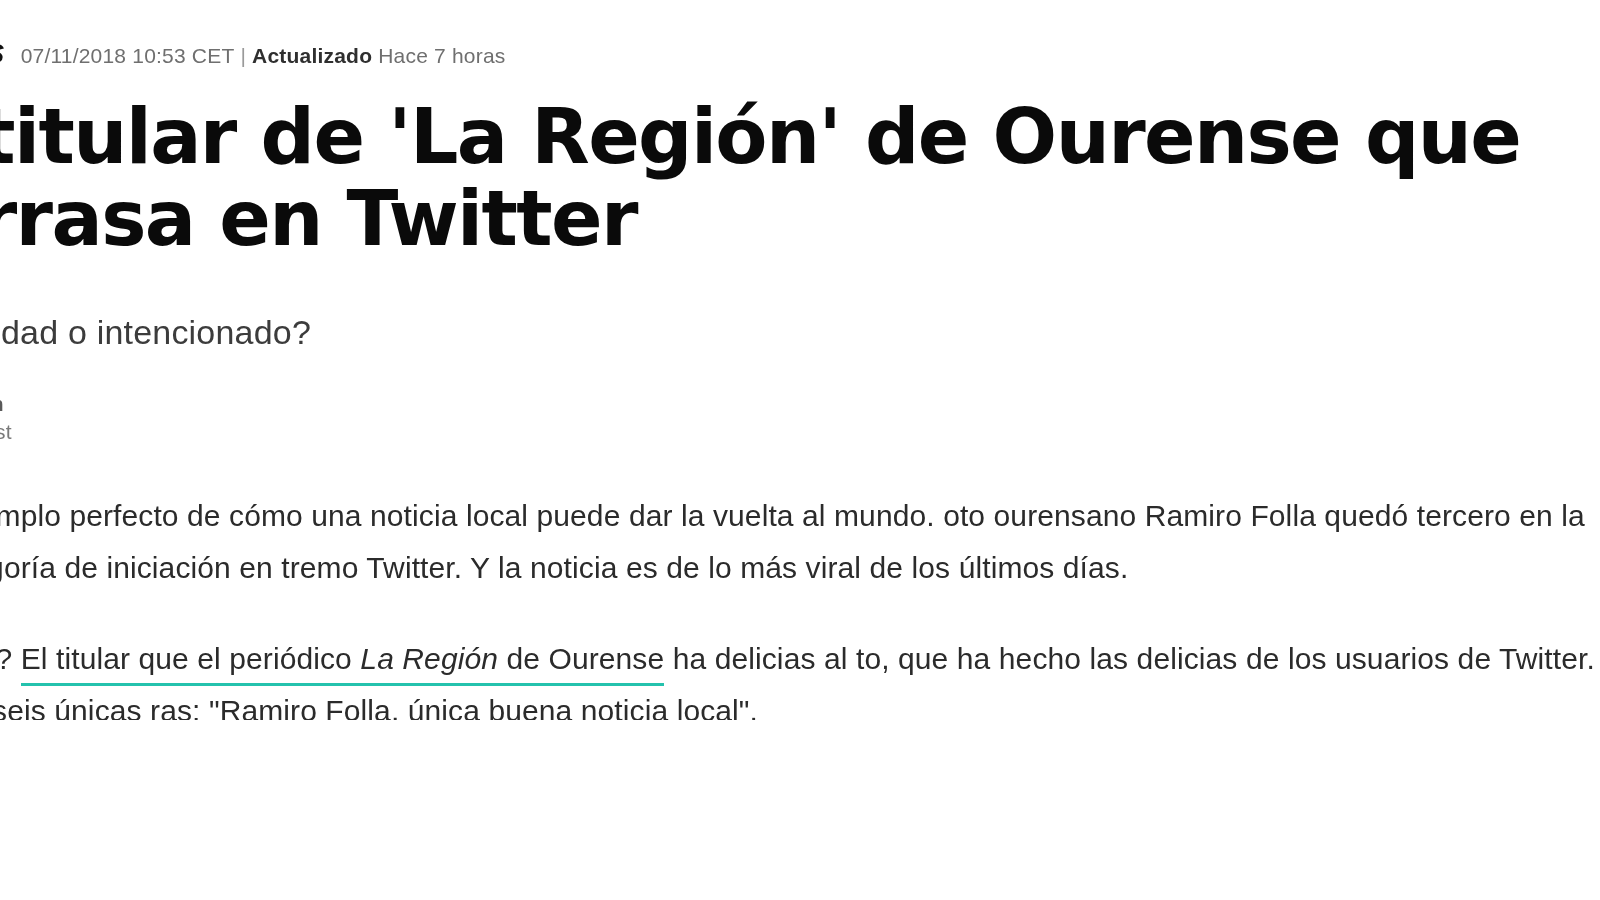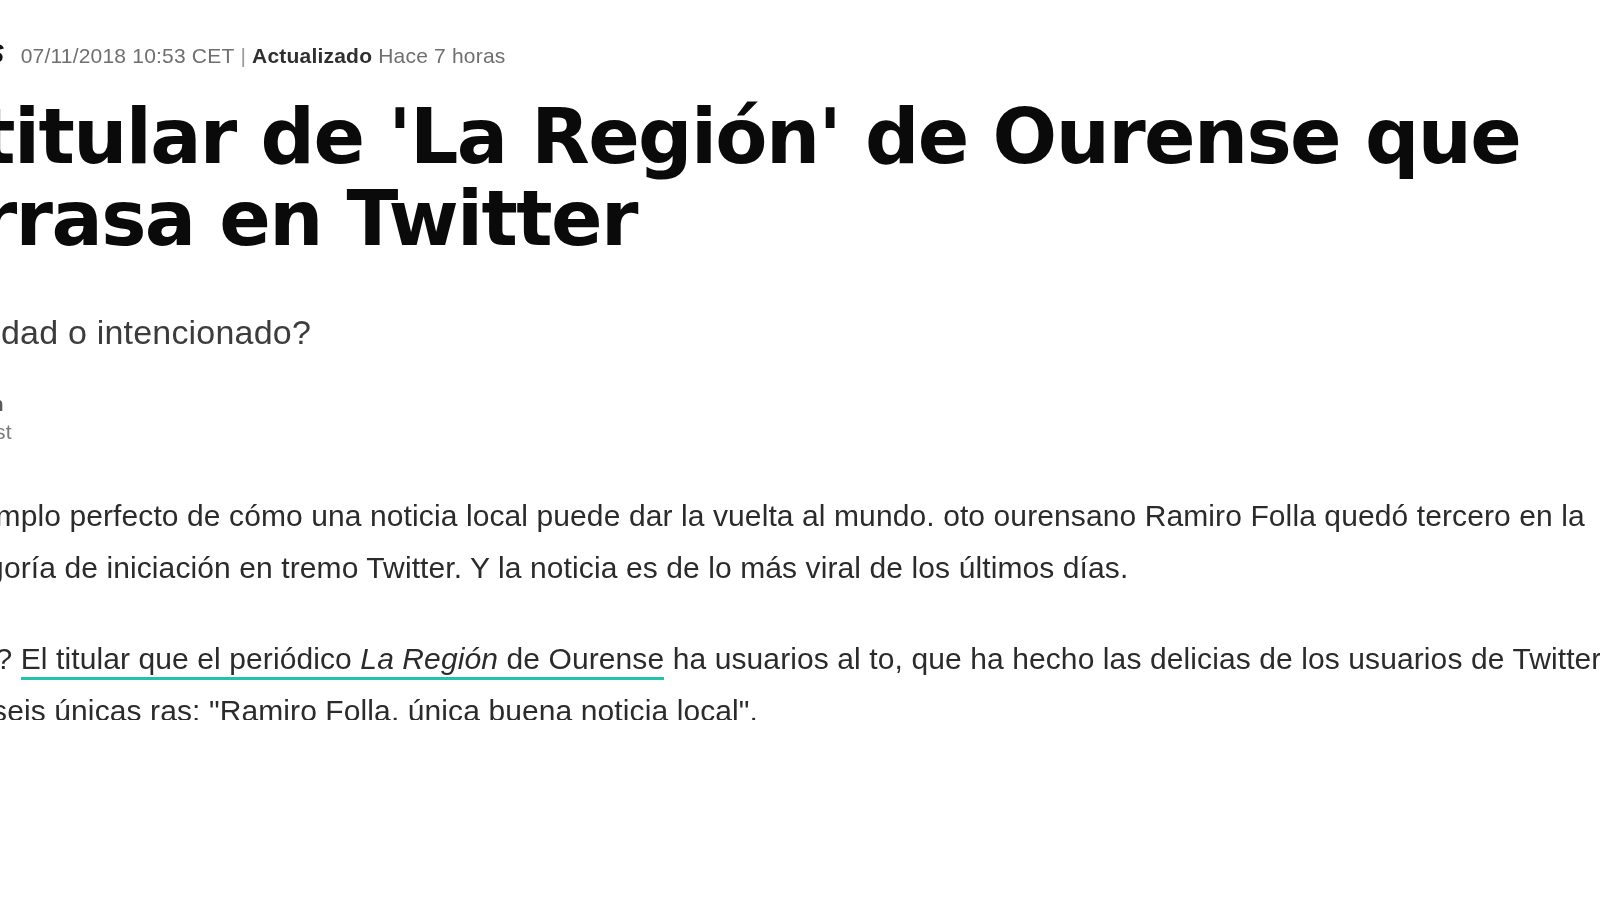--- a/index.html
+++ b/index.html
@@ -113,21 +113,21 @@
     font-size: 30px;
     line-height: 1.72;
     color: #2b2b2b;
     margin: 0 0 40px 0;
     letter-spacing: 0.1px;
   }
   .body a.inline-link {
     color: #2b2b2b;
     text-decoration: none;
     border-bottom: 3px solid #24c2ad;
-    padding-bottom: 2px;
+    padding-bottom: 8px;
   }
   .body em {
     font-style: italic;
   }
 </style>
 </head>
 <body>
 
 <div class="page">
   <div class="article">
@@ -149,20 +149,20 @@
       <div class="author-org">HuffPost</div>
     </div>
 
     <div class="body">
       <p>
         <span>n ejemplo perfecto de cómo una noticia local puede dar la vuelta al mundo.</span>
         <span>oto ourensano Ramiro Folla quedó tercero en la categoría de iniciación en</span>
         <span>tremo Twitter. Y la noticia es de lo más viral de los últimos días.</span>
       </p>
       <p>
-        <span>azón? </span><a href="#" class="inline-link"><span>El titular que el periódico </span><em>La Región</em><span> de Ourense</span></a><span> ha usuarios al</span>
+        <span>azón? </span><a href="#" class="inline-link"><span>El titular que el periódico </span><em>La Región</em><span> de Ourense</span></a><span> ha delicias al</span>
         <span>to, que ha hecho las delicias de los usuarios de Twitter. Son seis únicas</span>
         <span>ras: "Ramiro Folla, única buena noticia local".</span>
       </p>
     </div>
 
   </div>
 </div>
 
 </body></html>

